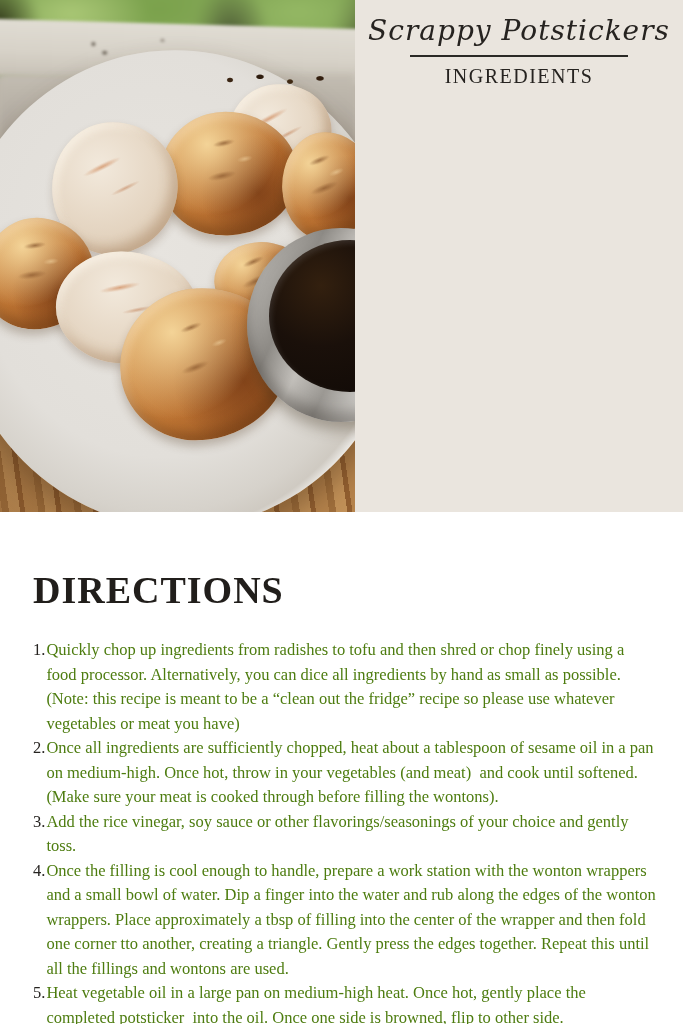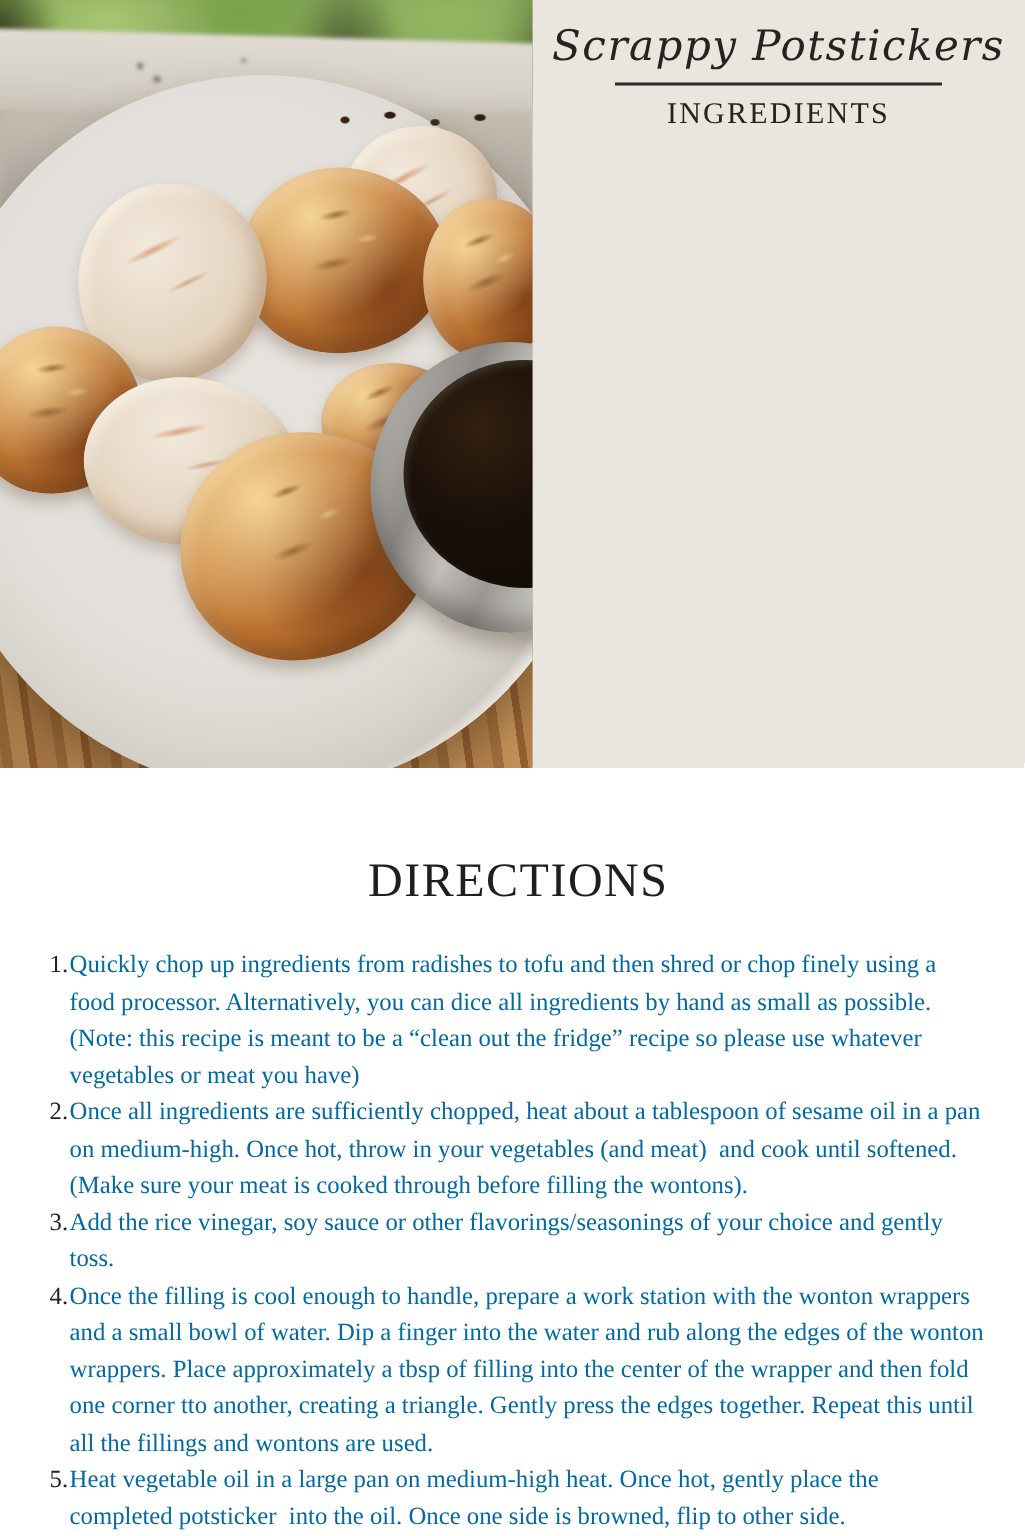--- a/index.html
+++ b/index.html
@@ -153,40 +153,39 @@
   .ingredients-list li {
     font-size: 15px;
     line-height: 25px;
     color: #33302c;
   }
 
   
   .directions { height: 512px; background: #ffffff; padding: 20px 25px 0 33px; }
   .directions-header {
     font-family: "Liberation Serif", serif;
-    font-weight: 400;
-    font-size: 32px;
+    font-weight: 700;
+    font-size: 38px;
     letter-spacing: 1px;
-    text-align: center;
     color: #211e1b;
     margin-bottom: 26px;
   }
   .directions-list { list-style: none; }
   .directions-list li { display: flex; align-items: flex-start; }
   .step-num {
     flex: none;
     font-size: 16.5px;
     line-height: 24.5px;
     margin-right: 1px;
     color: #262320;
   }
   .step-text {
     font-size: 16.5px;
     line-height: 24.5px;
-    color: #0369a1;
+    color: #4d7c0f;
     white-space: pre-wrap;
   }
 </style>
 </head>
 <body>
 
 <div class="page">
 
   <div class="top">
 

